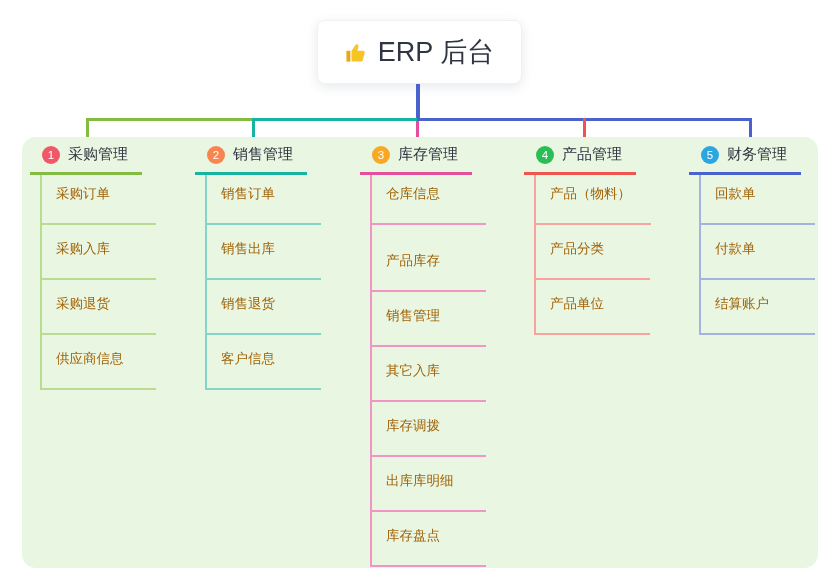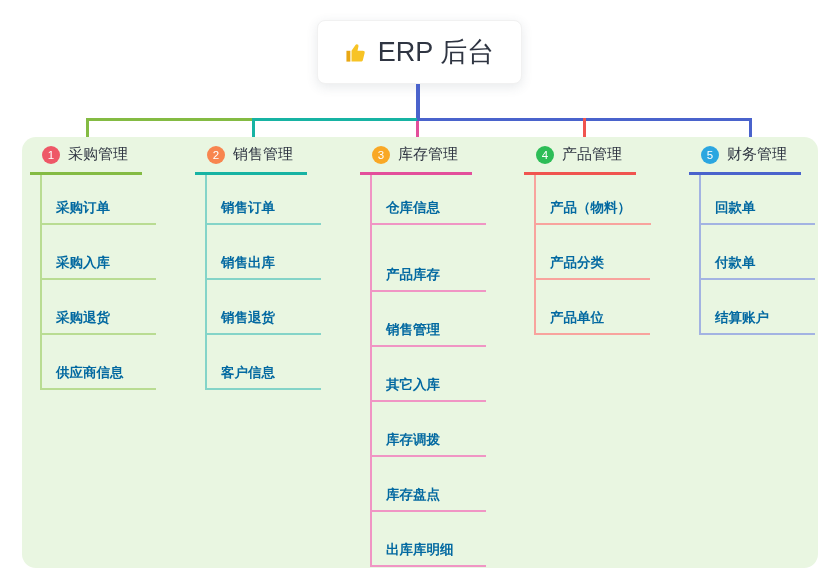--- a/index.html
+++ b/index.html
@@ -41,21 +41,21 @@
   }
   .branch-list{margin-left:10px;border-left:2px solid #ccc;width:max-content;}
   .item{
     display:flex;align-items:flex-end;
     width:max-content;min-width:80px;height:53px;
     border-bottom:2px solid #ccc;padding:0 20px 0 14px;
     box-sizing:content-box;cursor:pointer;
   }
   .item:first-child{height:48px;}
   .item span{
-    font-size:13.5px;color:#0369a1;padding-bottom:6px;white-space:nowrap;font-weight:bold;
+    font-size:13.5px;color:#a16207;padding-bottom:20px;white-space:nowrap;
   }
 </style>
 </head>
 <body>
 
 <div class="stage">
 
   <div class="root-card">
     <svg class="thumb" viewBox="0 0 24 24">
       <path d="M1.5 10.2h4.1v11.3H1.5z" fill="#e8a713"></path>
@@ -132,24 +132,24 @@
           <div class="item" style="border-bottom-color: rgb(240, 149, 196);">
     <span>销售管理</span>
   </div>
           <div class="item" style="border-bottom-color: rgb(240, 149, 196);">
     <span>其它入库</span>
   </div>
           <div class="item" style="border-bottom-color: rgb(240, 149, 196);">
     <span>库存调拨</span>
   </div>
           <div class="item" style="border-bottom-color: rgb(240, 149, 196);">
-    <span>库存盘点</span>
+    <span>出库库明细</span>
   </div>
           <div class="item" style="border-bottom-color: rgb(240, 149, 196);">
-    <span>出库库明细</span>
+    <span>库存盘点</span>
   </div>
         </div>
   </div>
       <div class="branch" style="left: 502px;">
     <div class="branch-header" style="border-bottom-color: rgb(240, 84, 79);">
       <span class="badge" style="background: rgb(45, 189, 87);">4</span>
       <span class="branch-label">产品管理</span>
     </div>
     <div class="branch-list" style="border-left-color: rgb(248, 163, 157);">
           <div class="item" style="border-bottom-color: rgb(248, 163, 157);">

